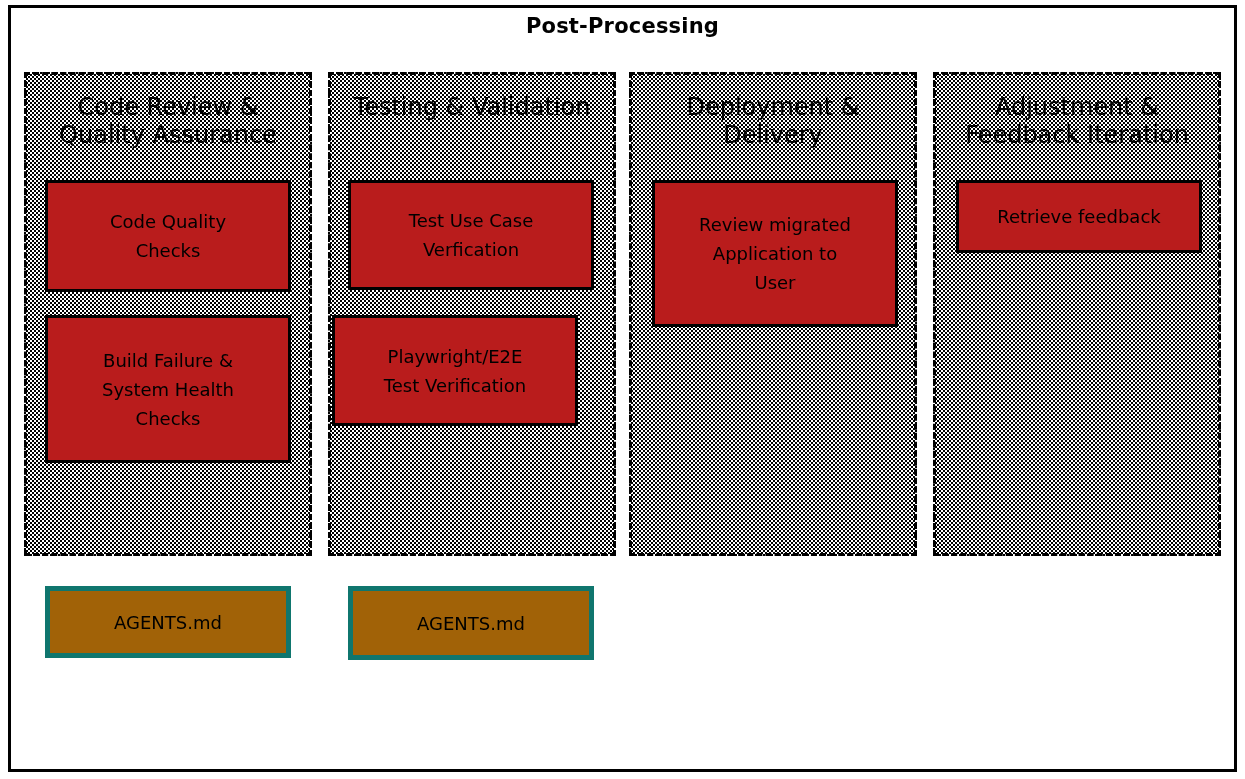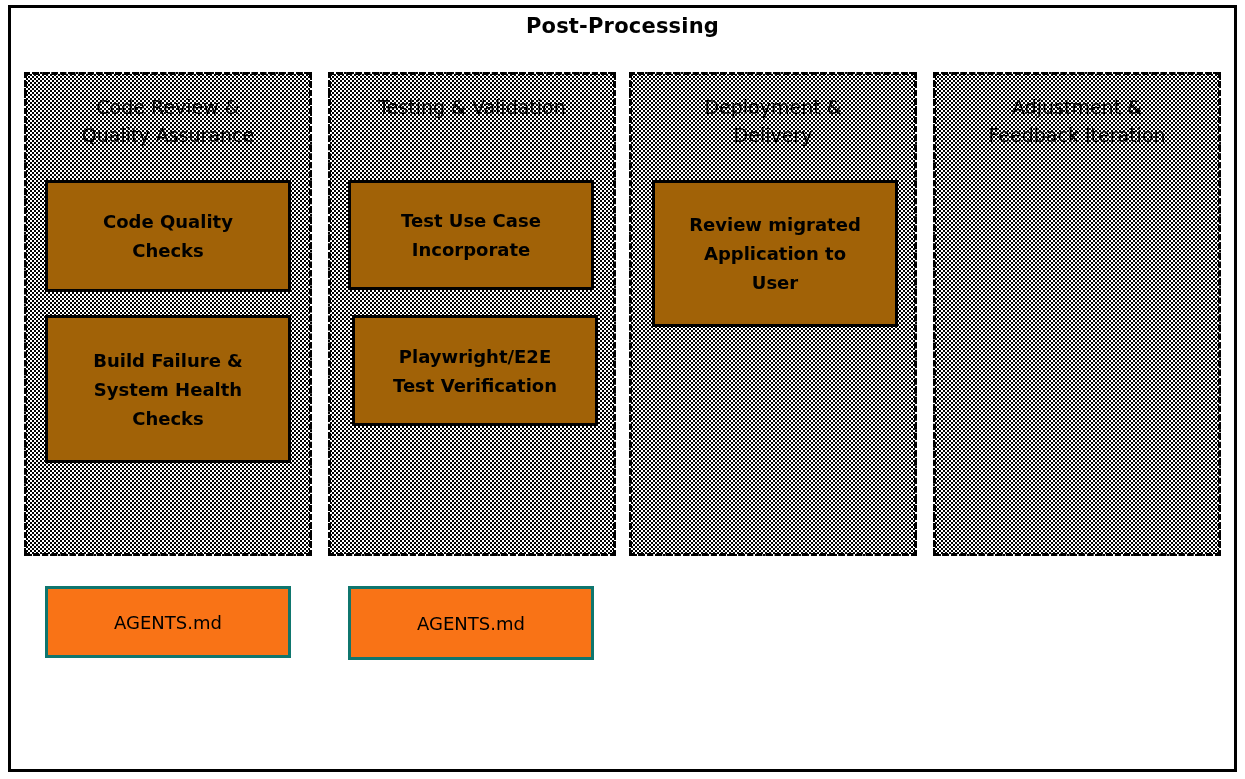--- a/index.html
+++ b/index.html
@@ -58,51 +58,50 @@
     background-size: 4px 4px, 4px 4px;
     background-position: 0 0, 2px 2px;
   }
 
   .group-title {
     position: absolute;
     left: 4px;
     right: 4px;
     top: 18px;
     text-align: center;
-    font-size: 19px;
+    font-size: 24px;
     line-height: 28px;
     color: #000000;
     font-weight: normal;
     white-space: pre-line;
   }
 
   
   .box {
     position: absolute;
     box-sizing: border-box;
-    background: #a16207;
+    background: #b91c1c;
     border: 3px solid #000000;
     display: flex;
     align-items: center;
     justify-content: center;
     text-align: center;
     font-size: 18px;
     line-height: 29px;
     color: #000000;
     white-space: pre-line;
     padding: 2px 6px;
-    font-weight: bold;
   }
 
   
   .agents-box {
     position: absolute;
     box-sizing: border-box;
-    background: #f97316;
-    border: 3px solid #0f766e;
+    background: #a16207;
+    border: 5px solid #0f766e;
     display: flex;
     align-items: center;
     justify-content: center;
     text-align: center;
     font-size: 18px;
     color: #000000;
   }
 </style>
 </head>
 <body>
@@ -120,33 +119,34 @@
   <div class="box" style="left:45px; top:180px; width:246px; height:112px;">Code Quality
 Checks</div>
   <div class="box" style="left:45px; top:315px; width:246px; height:148px;">Build Failure &amp;
 System Health
 Checks</div>
 
   <div class="group" style="left:328px; top:72px; width:288px; height:484px;">
     <div class="group-title">Testing &amp; Validation</div>
   </div>
   <div class="box" style="left:348px; top:180px; width:246px; height:110px;">Test Use Case
-Incorporate</div>
-  <div class="box" style="left:352px; top:315px; width:246px; height:111px;">Playwright/E2E
+Verfication</div>
+  <div class="box" style="left:332px; top:315px; width:246px; height:111px;">Playwright/E2E
 Test Verification</div>
 
   <div class="group" style="left:629px; top:72px; width:288px; height:484px;">
     <div class="group-title">Deployment &amp;
 Delivery</div>
   </div>
   <div class="box" style="left:652px; top:180px; width:246px; height:147px;">Review migrated
 Application to
 User</div>
 
   <div class="group" style="left:933px; top:72px; width:288px; height:484px;">
     <div class="group-title">Adjustment &amp;
 Feedback Iteration</div>
   </div>
+  <div class="box" style="left:956px; top:180px; width:246px; height:73px;">Retrieve feedback</div>
 
   <div class="agents-box" style="left:45px; top:586px; width:246px; height:72px;">AGENTS.md</div>
   <div class="agents-box" style="left:348px; top:586px; width:246px; height:74px;">AGENTS.md</div>
 
 </div>
 
 </body></html>

